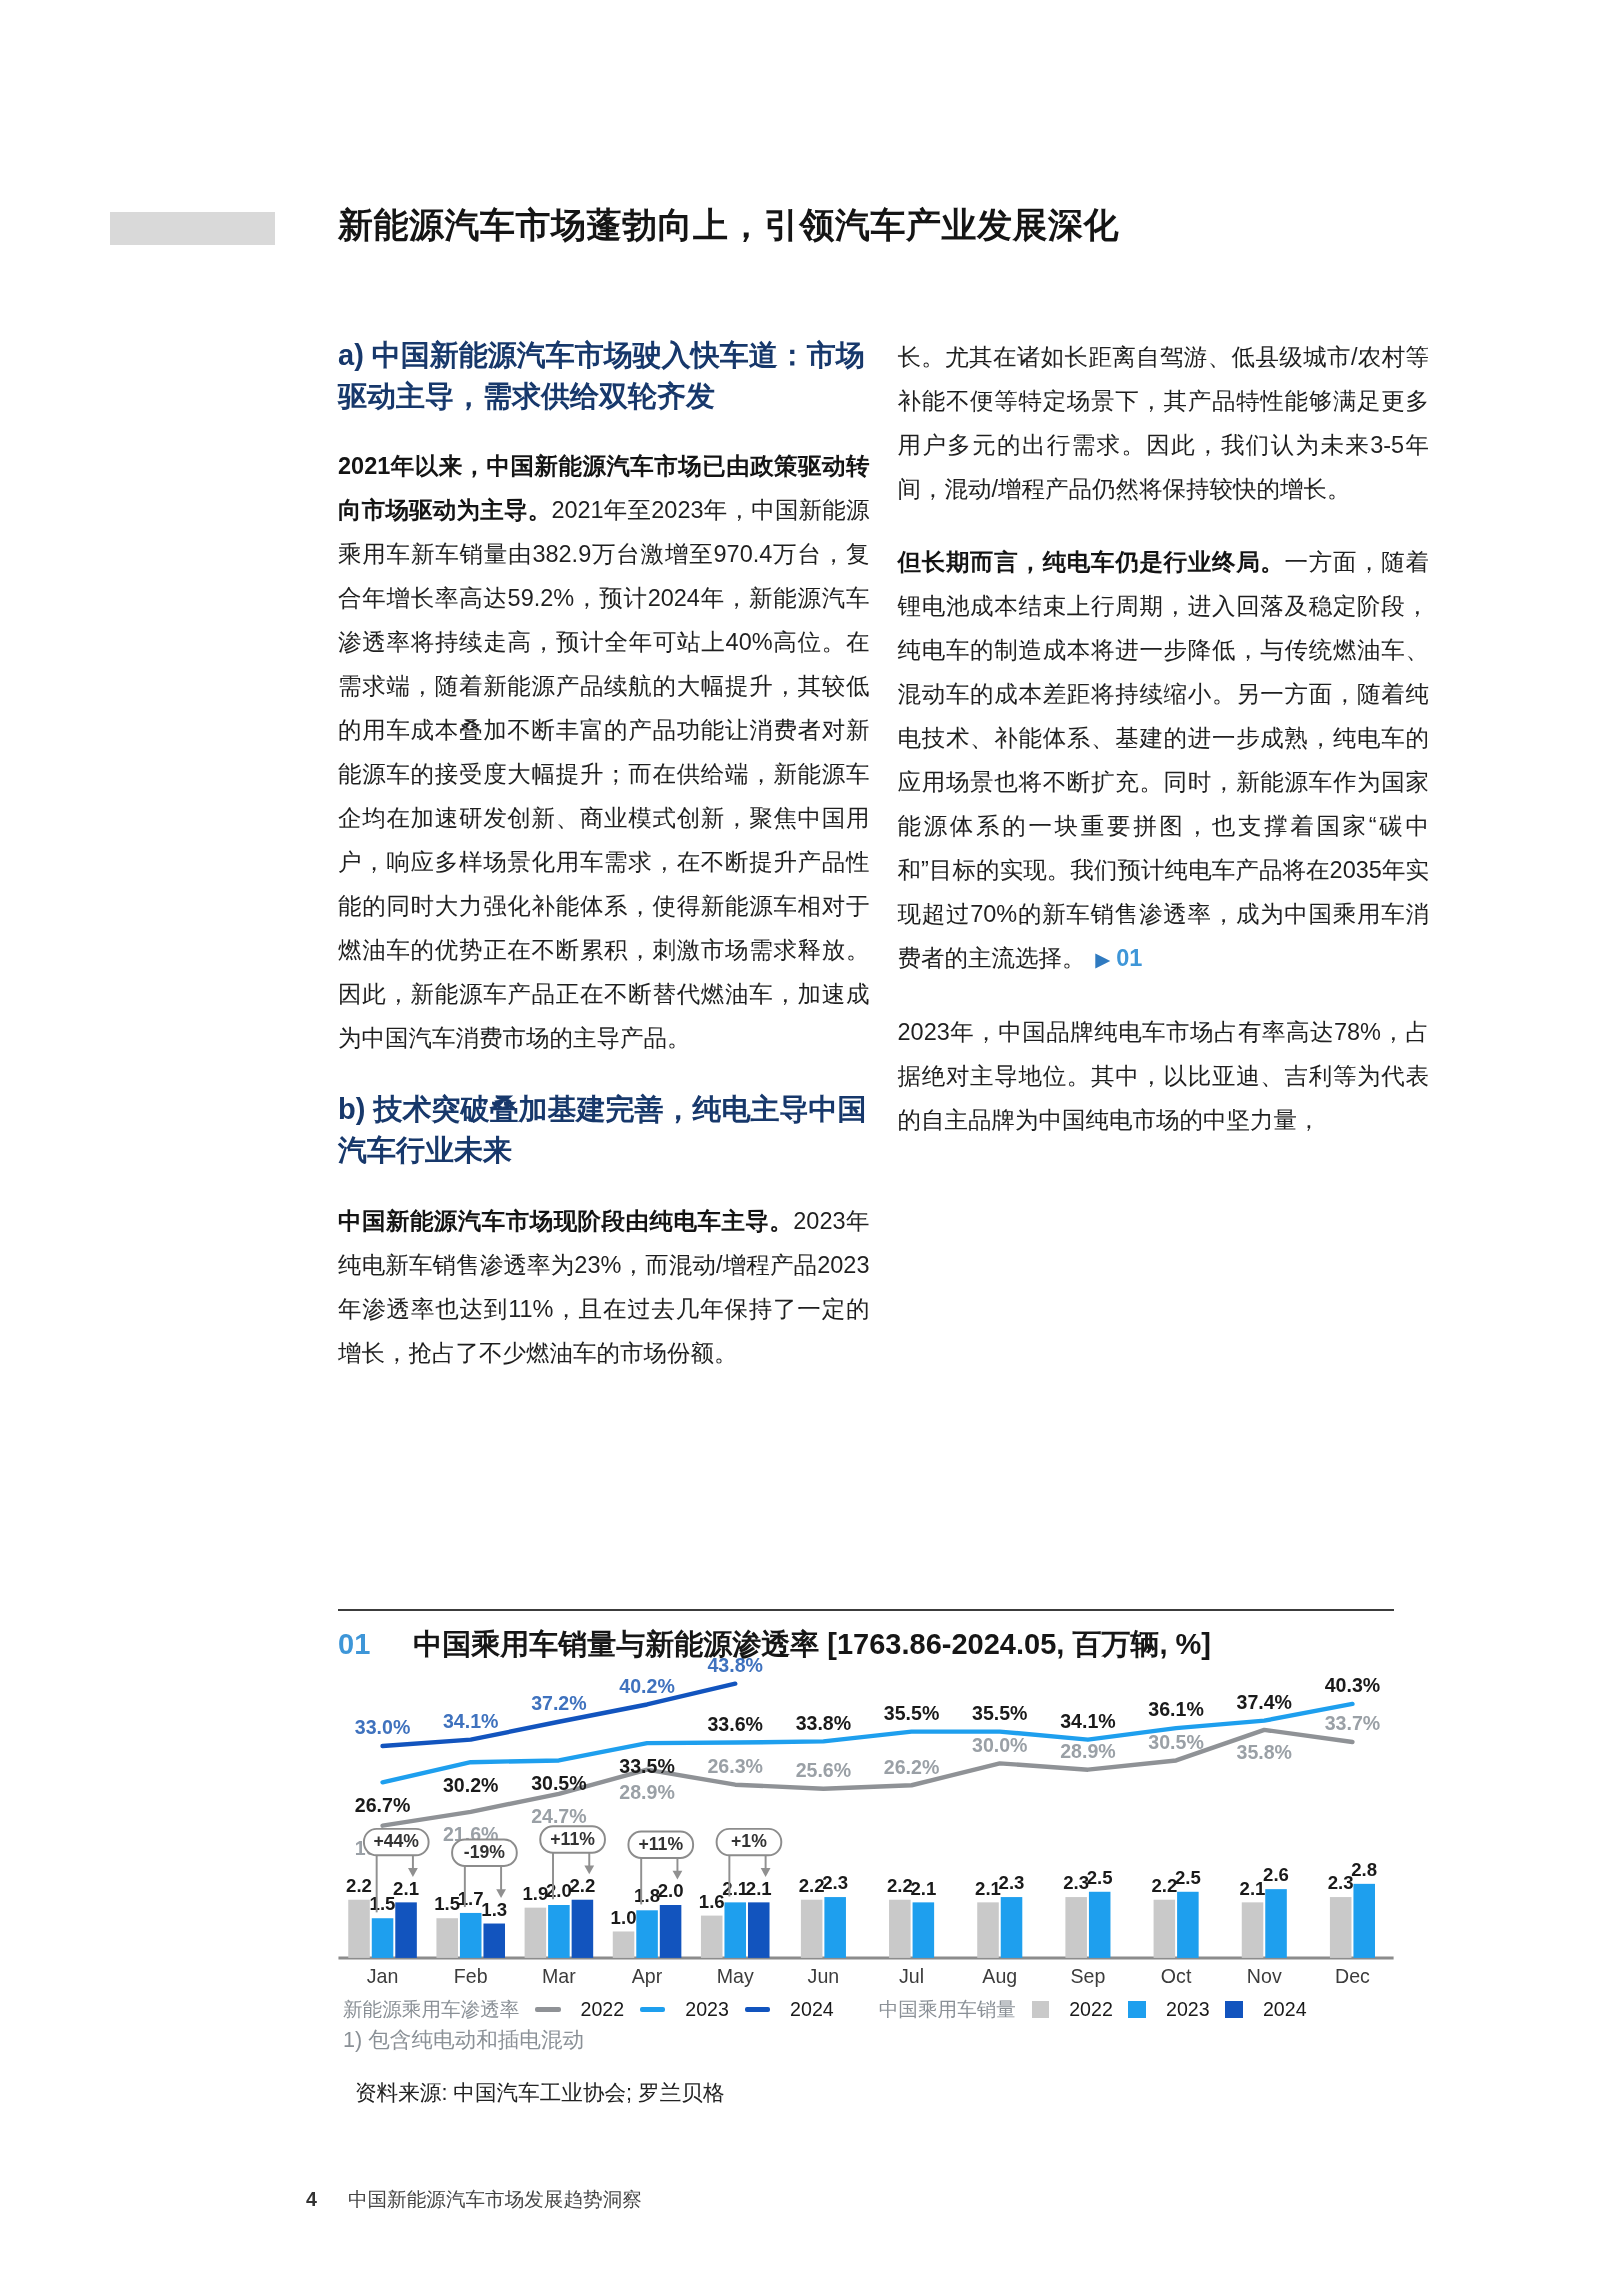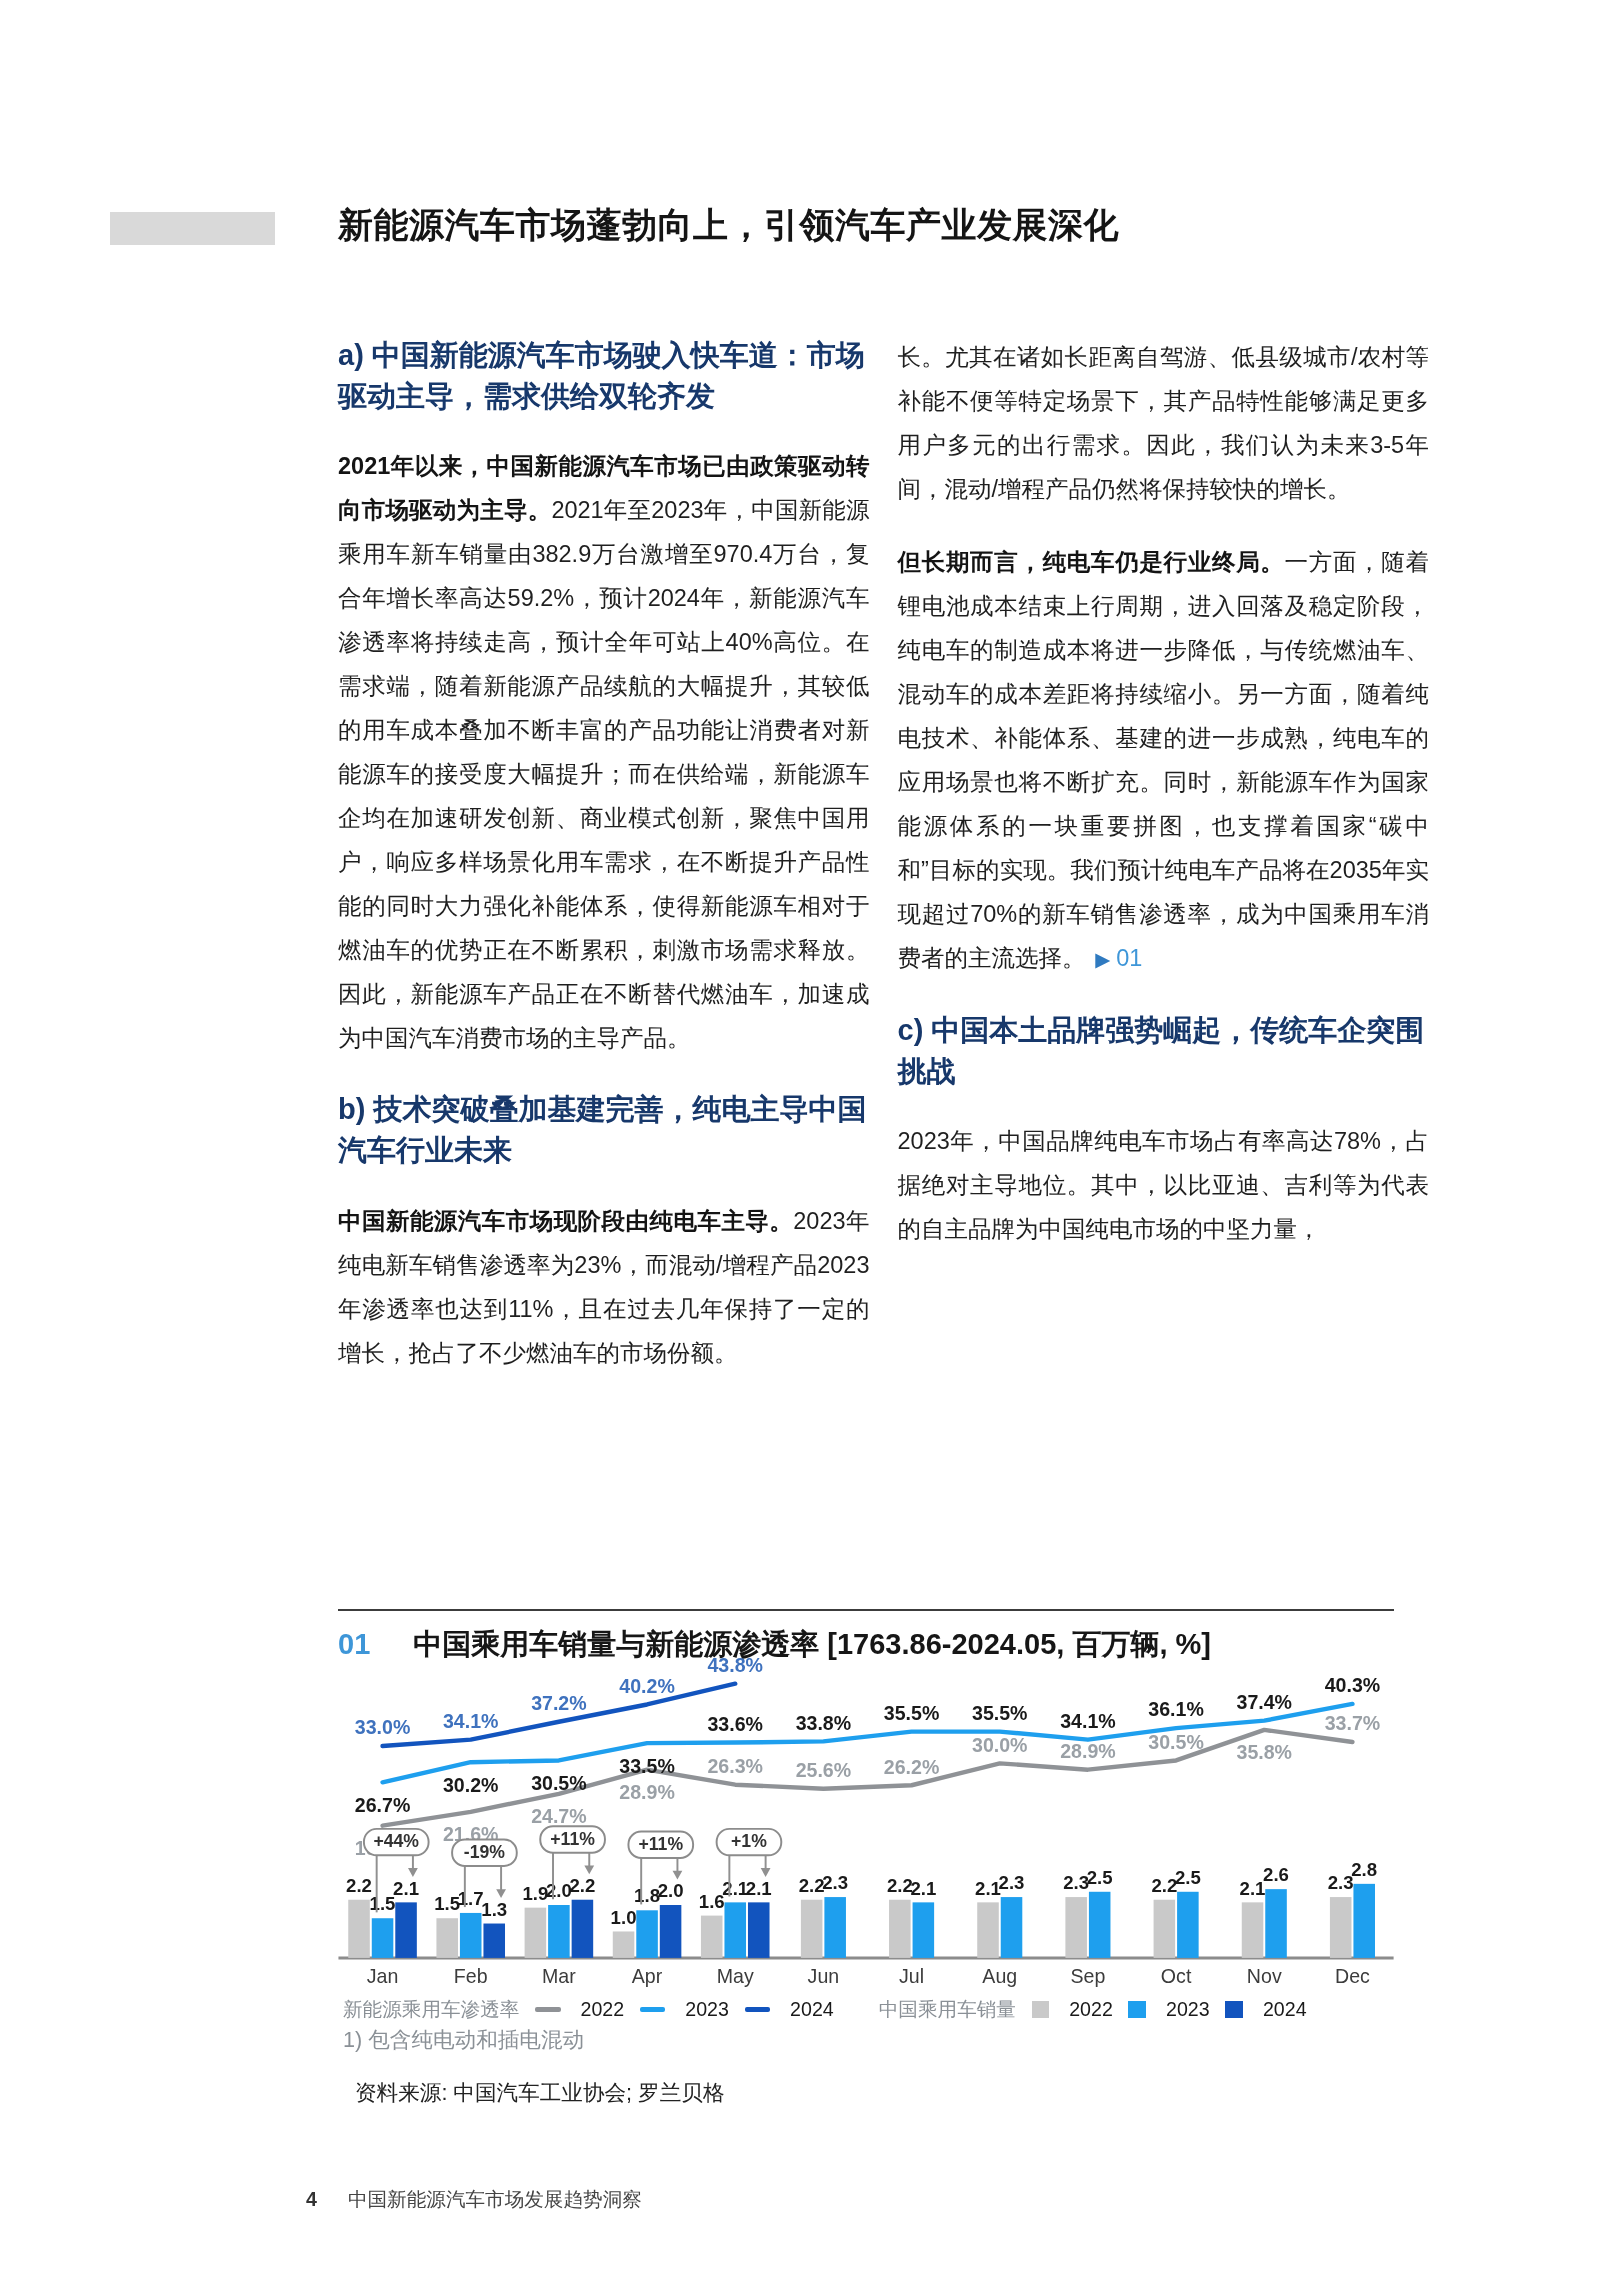--- a/index.html
+++ b/index.html
@@ -6,21 +6,21 @@
   .page{position:relative;width:1621px;height:2293px;background:#ffffff;overflow:hidden;
         font-family:"Liberation Sans","DejaVu Sans",sans-serif;color:#1f1f1f;}
   .deco-bar{position:absolute;left:110px;top:212px;width:165px;height:33px;background:#d9d9d9;}
   .doc-title{position:absolute;left:338px;top:202px;margin:0;font-size:35px;font-weight:700;
              color:#151515;letter-spacing:0.5px;}
   .columns{position:absolute;left:338px;top:325px;width:1091px;display:flex;gap:28px;}
   .col{width:537px;padding-top:9.8px;}
   .sec-h{font-size:29px;line-height:41px;font-weight:700;color:#17386b;margin:0 0 27.4px 0;}
   .col p{font-size:23.5px;line-height:44px;margin:0 0 29px 0;text-align:justify;color:#1f1f1f;}
   .lead{font-weight:700;color:#141414;}
-  .figref{color:#3e96d8;font-weight:400;white-space:nowrap;cursor:pointer;}
+  .figref{color:#3e96d8;font-weight:700;white-space:nowrap;cursor:pointer;}
   .figref .tri{color:#2f7ac0;font-size:19.6px;margin:0 5.9px 0 9.8px;}
   
   .chart-rule{position:absolute;left:338px;top:1609px;width:1056px;height:2px;background:#3c3c3c;}
   .chart-header{position:absolute;left:338px;top:1625px;display:flex;gap:43px;align-items:baseline;}
   .chart-num{font-size:29px;font-weight:700;color:#3e96d8;}
   .chart-title{font-size:29px;font-weight:700;color:#161616;}
   #chart-svg{position:absolute;left:338px;top:1664px;overflow:visible;}
   .bar-label{font:700 19px "Liberation Sans","DejaVu Sans",sans-serif;fill:#1a1a1a;}
   .pt-label{font:700 20px "Liberation Sans","DejaVu Sans",sans-serif;}
   .month-label{font:400 20px "Liberation Sans","DejaVu Sans",sans-serif;fill:#3c3c3c;}
@@ -50,21 +50,20 @@
   <div class="columns">
     <div class="col">
       <h2 class="sec-h">a) 中国新能源汽车市场驶入快车道：市场驱动主导，需求供给双轮齐发</h2>
       <p><span class="lead">2021年以来，中国新能源汽车市场已由政策驱动转向市场驱动为主导。</span><span>2021年至2023年，中国新能源乘用车新车销量由382.9万台激增至970.4万台，复合年增长率高达59.2%，预计2024年，新能源汽车渗透率将持续走高，预计全年可站上40%高位。在需求端，随着新能源产品续航的大幅提升，其较低的用车成本叠加不断丰富的产品功能让消费者对新能源车的接受度大幅提升；而在供给端，新能源车企均在加速研发创新、商业模式创新，聚焦中国用户，响应多样场景化用车需求，在不断提升产品性能的同时大力强化补能体系，使得新能源车相对于燃油车的优势正在不断累积，刺激市场需求释放。因此，新能源车产品正在不断替代燃油车，加速成为中国汽车消费市场的主导产品。</span></p>
       <h2 class="sec-h">b) 技术突破叠加基建完善，纯电主导中国汽车行业未来</h2>
       <p><span class="lead">中国新能源汽车市场现阶段由纯电车主导。</span><span>2023年纯电新车销售渗透率为23%，而混动/增程产品2023年渗透率也达到11%，且在过去几年保持了一定的增长，抢占了不少燃油车的市场份额。</span></p>
     </div>
     <div class="col">
       <p>长。尤其在诸如长距离自驾游、低县级城市/农村等补能不便等特定场景下，其产品特性能够满足更多用户多元的出行需求。因此，我们认为未来3-5年间，混动/增程产品仍然将保持较快的增长。</p>
       <p><span class="lead">但长期而言，纯电车仍是行业终局。</span><span>一方面，随着锂电池成本结束上行周期，进入回落及稳定阶段，纯电车的制造成本将进一步降低，与传统燃油车、混动车的成本差距将持续缩小。另一方面，随着纯电技术、补能体系、基建的进一步成熟，纯电车的应用场景也将不断扩充。同时，新能源车作为国家能源体系的一块重要拼图，也支撑着国家“碳中和”目标的实现。我们预计纯电车产品将在2035年实现超过70%的新车销售渗透率，成为中国乘用车消费者的主流选择。</span><span class="figref"><span class="tri">▶</span><span>01</span></span></p>
-      <h2 class="sec-h">c) 中国本土品牌强势崛起，传统车企突围挑战</h2>
       <p>2023年，中国品牌纯电车市场占有率高达78%，占据绝对主导地位。其中，以比亚迪、吉利等为代表的自主品牌为中国纯电市场的中坚力量，</p>
     </div>
   </div>
 
   <div class="chart-rule"></div>
   <div class="chart-header">
     <span class="chart-num">01</span>
     <span class="chart-title">中国乘用车销量与新能源渗透率 [1763.86-2024.05, 百万辆, %]</span>
   </div>
 

